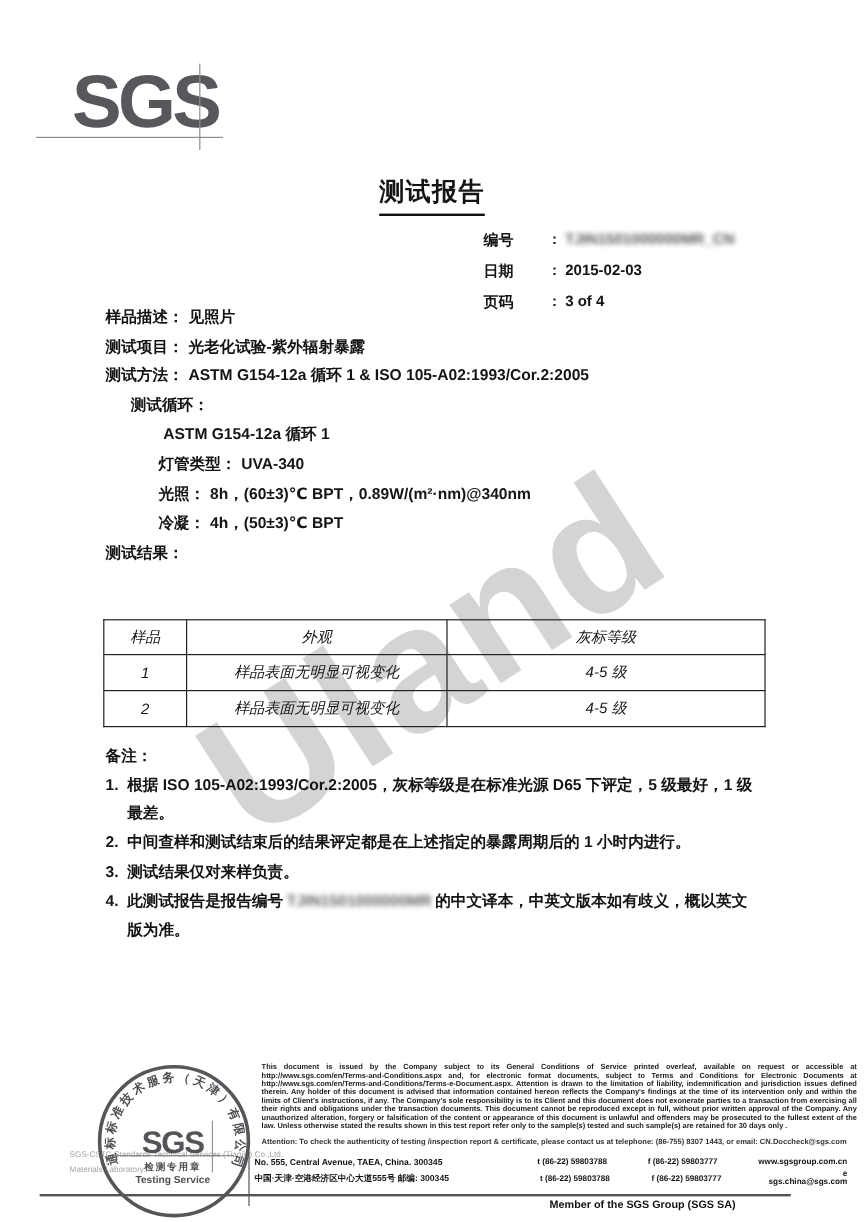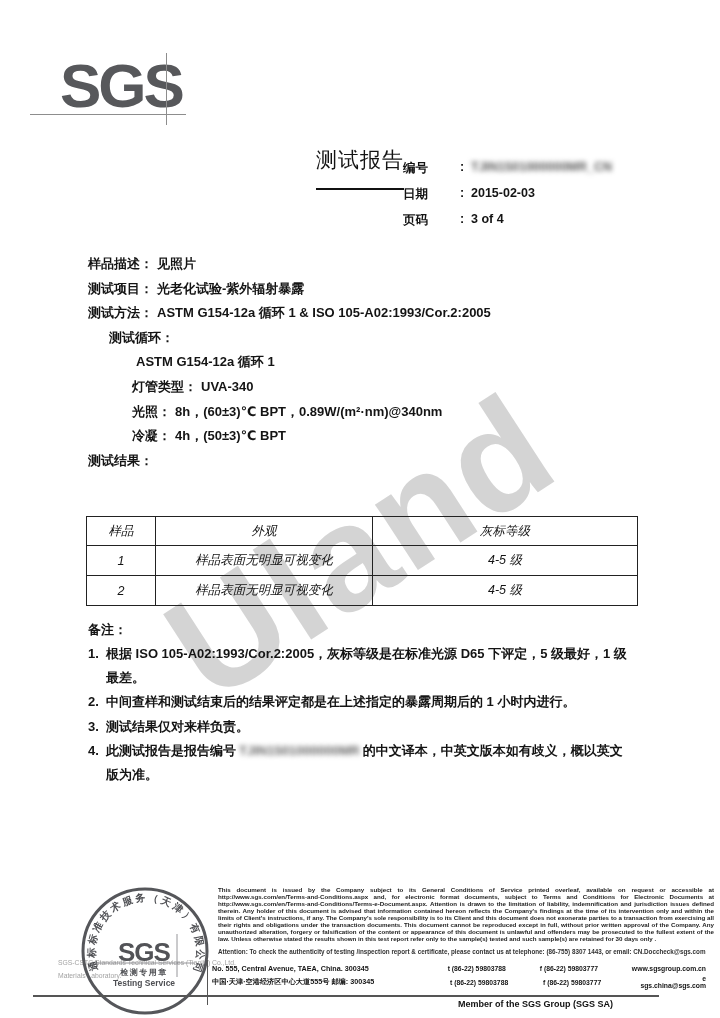--- a/index.html
+++ b/index.html
@@ -12,25 +12,25 @@
     letter-spacing:2px;pointer-events:none;}
 
   
   .logo{position:absolute;left:60px;top:57px;font-size:62px;line-height:58px;font-weight:800;
     letter-spacing:-3px;color:#57585b;}
   .mark-h{position:absolute;left:30px;top:114px;width:156px;height:1px;background:#8d8d8d;}
   .mark-v{position:absolute;left:166px;top:53px;width:1px;height:72px;background:#8d8d8d;}
 
   
   .title-wrap{position:absolute;left:0;top:146px;width:720px;text-align:center;}
-  .title{display:inline-block;font-size:21px;font-weight:400;border-bottom:2px solid #111;
-    padding-bottom:14px;letter-spacing:1px;}
-
-  
-  .meta{position:absolute;left:403px;top:160px;}
+  .title{display:inline-block;font-size:21px;font-weight:700;border-bottom:2px solid #111;
+    padding-bottom:4px;letter-spacing:1px;}
+
+  
+  .meta{position:absolute;left:403px;top:192px;}
   .meta-row{display:flex;height:26px;align-items:flex-start;font-size:12.5px;font-weight:700;}
   .meta-label{width:50px;}
   .meta-colon{width:18px;text-align:center;}
   .blurred{filter:blur(2.4px);color:#5a5a5a;}
 
   
   .body-block{position:absolute;left:88px;top:252px;width:560px;font-size:13px;}
   .bline{line-height:24.6px;font-weight:600;white-space:nowrap;}
   .ind1{padding-left:21px;}
   .ind2{padding-left:44px;}

